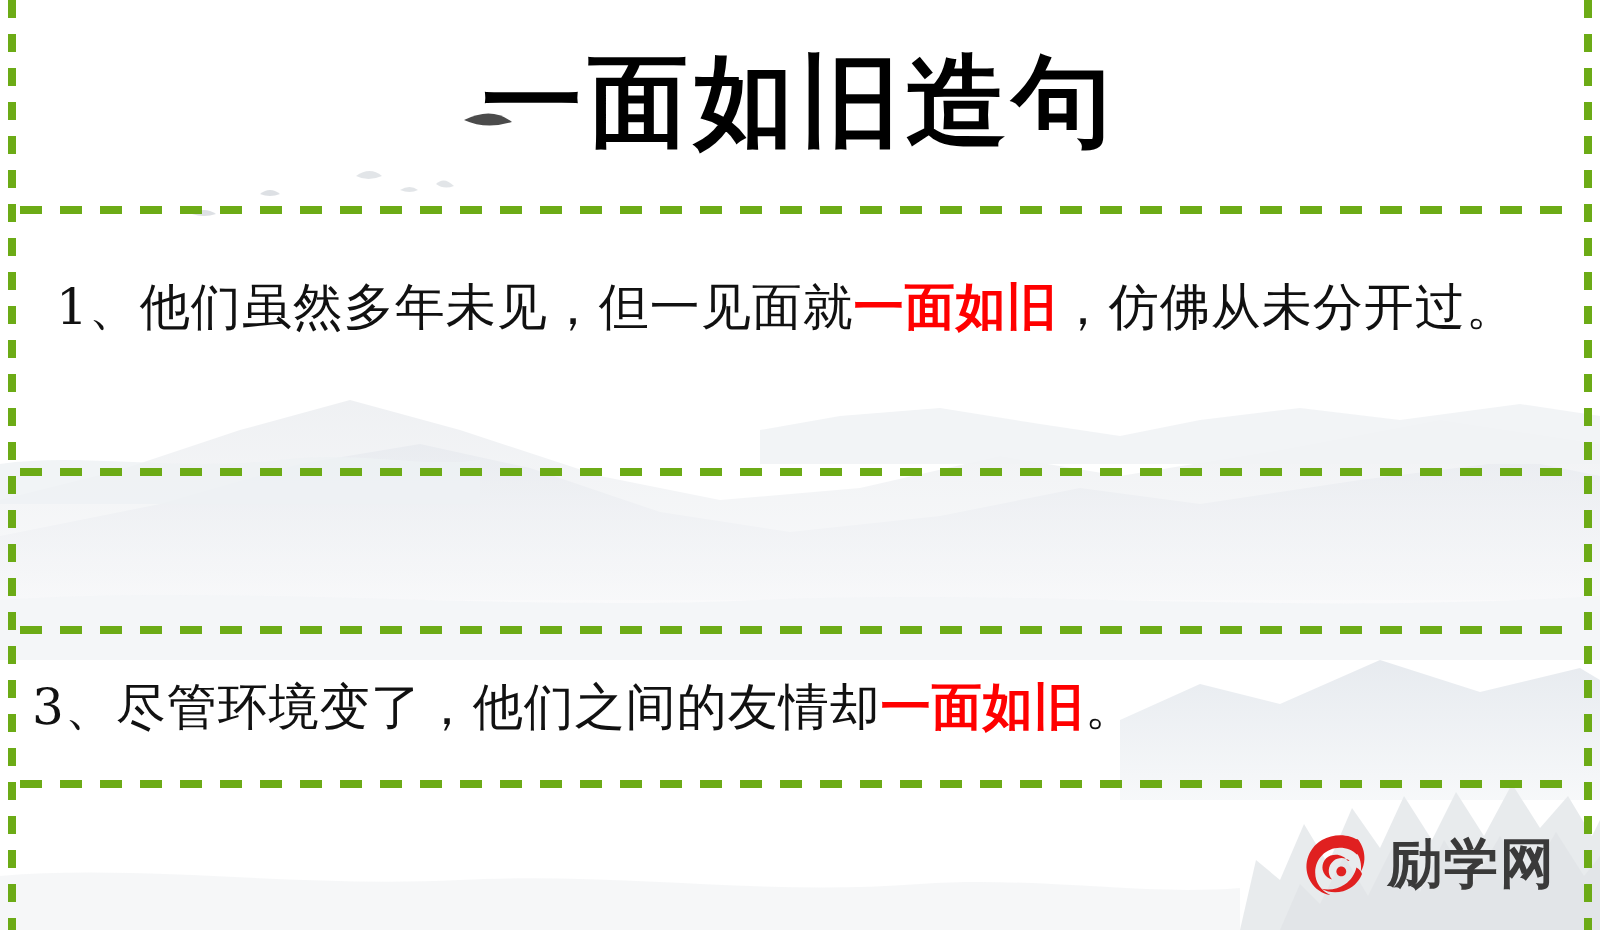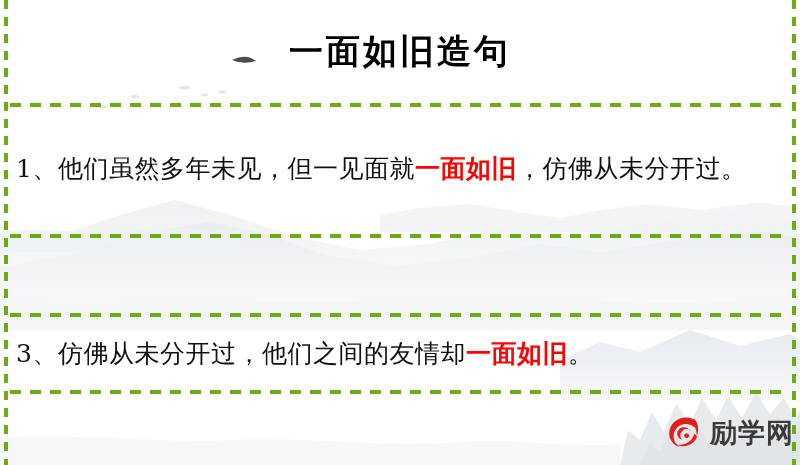--- a/index.html
+++ b/index.html
@@ -62,21 +62,21 @@
 
   
   .title {
     position: absolute;
     left: 0;
     right: 0;
     top: 20px;
     text-align: center;
     font-family: "DejaVu Serif", "Liberation Serif", serif;
     font-weight: bold;
-    font-size: 34px;
+    font-size: 50px;
     line-height: 62px;
     letter-spacing: 3px;
     color: #000000;
     z-index: 6;
   }
 
   
   .sentence {
     position: absolute;
     left: 16px;
@@ -90,21 +90,21 @@
     text-align: justify;
   }
   .kw {
     color: #ff0000;
     font-weight: bold;
   }
 
   
   .logo {
     position: absolute;
-    right: 6px;
+    right: 22px;
     bottom: 10px;
     height: 44px;
     display: flex;
     align-items: center;
     gap: 6px;
     z-index: 7;
     justify-content: flex-end;
   }
   .logo-mark {
     width: 40px;
@@ -170,27 +170,27 @@
   <div class="v-dash left"></div>
   <div class="v-dash right"></div>
 
   <div class="h-dash" style="top:103px;"></div>
   <div class="h-dash" style="top:234px;"></div>
   <div class="h-dash" style="top:313px;"></div>
   <div class="h-dash" style="top:390px;"></div>
 
   <div class="title">一面如旧造句</div>
 
-  <div class="sentence" style="top:148px;">
+  <div class="sentence" style="top:133px;margin-left:12px;">
     <span>1、</span><span>他们虽然多年未见，但一见面就</span><span class="kw">一面如旧</span><span>，仿佛从未分开过。</span>
   </div>
 
 
   <div class="sentence" style="top:333px;">
-    <span>3、</span><span>仿佛从未分开过，他们之间的友情却</span><span class="kw">一面如旧</span><span>。</span>
+    <span>3、</span><span>尽管环境变了，他们之间的友情却</span><span class="kw">一面如旧</span><span>。</span>
   </div>
 
   <div class="logo">
     <span class="logo-mark">
       <svg width="40" height="40" viewBox="0 0 40 40" xmlns="http://www.w3.org/2000/svg">
 
         <path d="M31.5,7.5 C27,4 19,3.5 13,7 C5.5,11.4 3.2,20.6 7.2,27.6 C9.4,31.5 13.2,33.9 17.2,34.5
                  C12.6,32.4 9.6,28.2 9.6,23.2 C9.6,16.4 15.1,10.9 21.9,10.9 C25.3,10.9 28.4,12.2 30.6,14.4
                  C31.8,12.1 32.2,9.6 31.5,7.5 Z" fill="#e02020"></path>
 

